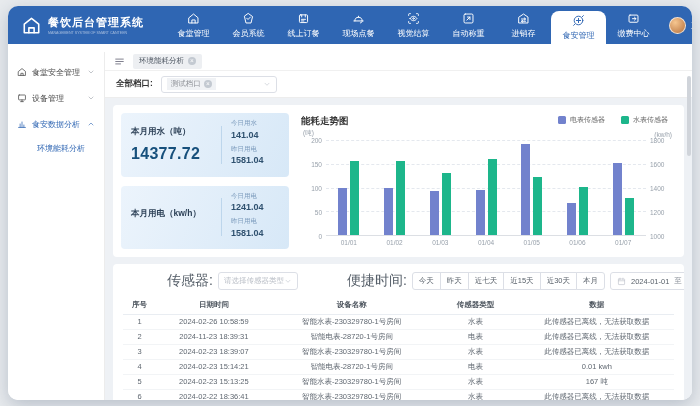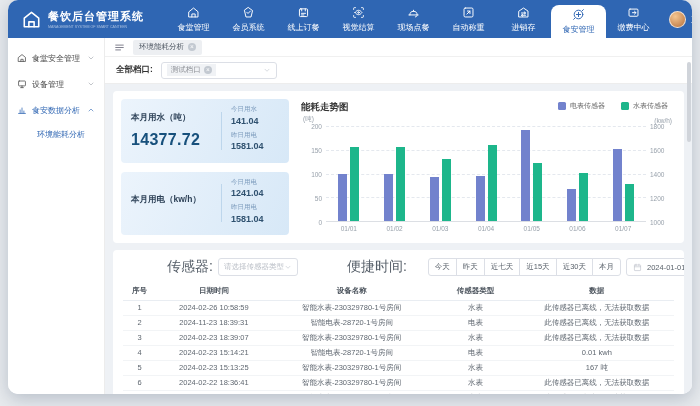--- a/index.html
+++ b/index.html
@@ -1,20 +1,20 @@
 <!DOCTYPE html>
 <html><head>
 <meta charset="utf-8">
 <style>
   * { margin:0; padding:0; box-sizing:border-box; }
   html,body { width:700px; height:406px; background:#e8ebee; font-family:"Liberation Sans","DejaVu Sans",sans-serif; overflow:hidden; }
   svg { display:block; }
   .icon svg { width:100%; height:100%; fill:none; stroke:currentColor; stroke-width:1.2; stroke-linecap:round; stroke-linejoin:round; }
 
-  .window { position:absolute; left:8px; top:0; width:684px; height:394px; background:#ffffff; border-radius:10px; overflow:hidden; box-shadow:0 5px 18px rgba(40,60,90,.25); display:flex; flex-direction:column; }
+  .window { position:absolute; left:8px; top:6px; width:684px; height:394px; background:#ffffff; border-radius:10px; overflow:hidden; box-shadow:0 5px 18px rgba(40,60,90,.25); display:flex; flex-direction:column;gap:8px; }
 
   
   .topnav { height:38px; background:#2f66b3; display:flex; align-items:stretch; flex-shrink:0; }
   .logo { display:flex; align-items:center; gap:6px; padding:0 8px 0 13px; }
   .logo-icon { width:21px; height:21px; color:#fff; }
   .logo-t1 { font-size:11px; font-weight:bold; color:#fff; letter-spacing:1px; white-space:nowrap; }
   .logo-t2 { font-size:5px; color:rgba(255,255,255,.55); white-space:nowrap; transform:scale(.72); transform-origin:left center; }
   .nav-items { display:flex; flex:1; justify-content:space-evenly; }
   .nav-item { width:55px; display:flex; flex-direction:column; align-items:center; justify-content:center; gap:3px; color:#fff; cursor:pointer; }
   .nav-item .icon { width:13px; height:13px; }
@@ -86,21 +86,21 @@
 
   
   .card.table-card { flex:1; min-height:0; padding:8px 10px 0; display:flex; flex-direction:column; overflow:hidden; border-radius:4px 4px 0 0; }
   .filter-row { display:flex; align-items:center; gap:5px; flex-shrink:0; }
   .f-label { font-size:14px; color:#555e68; white-space:nowrap;margin-left:44px; }
   .sensor-select { width:100px; height:18px; border:1px solid #dcdfe6; border-radius:3px; display:flex; align-items:center; padding:0 5px; cursor:pointer; }
   .sensor-ph { font-size:7.5px; color:#b9bec6; white-space:nowrap; }
   .sensor-select .chev { margin-left:auto; width:8px; height:8px; color:#c0c4cc; }
   .quick-group { display:flex; }
   .quick-btn { height:18px; padding:0 6px; display:flex; align-items:center; font-size:7.5px; color:#5a626b; background:#fff; border:1px solid #dcdfe6; margin-left:-1px; cursor:pointer; white-space:nowrap; }
-  .quick-btn:first-child { border-radius:3px 0 0 3px; margin-left:16px;text-align:right; }
+  .quick-btn:first-child { border-radius:3px 0 0 3px; margin-left:0;text-align:right; }
   .quick-btn:last-child { border-radius:0 3px 3px 0; }
   .date-box { height:18px; border:1px solid #dcdfe6; border-radius:3px; display:flex; align-items:center; gap:5px; padding:0 6px; background:#fff; cursor:pointer; }
   .date-box .icon { width:9px; height:9px; color:#c0c4cc; }
   .date-txt { font-size:7.5px; color:#5a626b; white-space:nowrap; }
   .date-sep { font-size:7.5px; color:#8a9099; }
   .btn { height:18px; display:flex; align-items:center; justify-content:center; border-radius:3px; color:#fff; cursor:pointer; }
   .btn-search { background:#4284d8; padding:0 9px; font-size:10px; }
   .btn-refresh { background:#4284d8; width:20px; }
   .btn-refresh .icon { width:9px; height:9px; }
   .spacer { flex:1; }
@@ -156,37 +156,37 @@
             <svg viewBox="0 0 16 16">
               <rect x="3" y="3.5" width="10" height="9.5" rx="1.2"></rect>
               <path d="M5.8 3.5v2.6M10.2 3.5v2.6M5.5 9h5M5.5 11h3"></path>
             </svg>
           </span>
           <span class="nav-label">线上订餐</span>
         </div>
         <div class="nav-item">
           <span class="icon">
             <svg viewBox="0 0 16 16">
-              <path d="M2 4.2V3a1 1 0 0 1 1-1h1.2M11.8 2H13a1 1 0 0 1 1 1v1.2M14 11.8V13a1 1 0 0 1-1 1h-1.2M4.2 14H3a1 1 0 0 1-1-1v-1.2"></path>
-              <path d="M3.8 8C5 6.2 6.4 5.3 8 5.3S11 6.2 12.2 8C11 9.8 9.6 10.7 8 10.7S5 9.8 3.8 8z"></path>
-              <circle cx="8" cy="8" r="1"></circle>
-            </svg>
-          </span>
-          <span class="nav-label">视觉结算</span>
-        </div>
-        <div class="nav-item">
-          <span class="icon">
-            <svg viewBox="0 0 16 16">
               <path d="M3.5 11a4.5 4.5 0 0 1 9 0"></path>
               <path d="M2.3 11h11.4"></path>
               <path d="M8 6.5V5.2"></path>
               <path d="M10.3 13.4c1 0 1.8-.5 2-1.4"></path>
             </svg>
           </span>
           <span class="nav-label">现场点餐</span>
+        </div>
+        <div class="nav-item">
+          <span class="icon">
+            <svg viewBox="0 0 16 16">
+              <path d="M2 4.2V3a1 1 0 0 1 1-1h1.2M11.8 2H13a1 1 0 0 1 1 1v1.2M14 11.8V13a1 1 0 0 1-1 1h-1.2M4.2 14H3a1 1 0 0 1-1-1v-1.2"></path>
+              <path d="M3.8 8C5 6.2 6.4 5.3 8 5.3S11 6.2 12.2 8C11 9.8 9.6 10.7 8 10.7S5 9.8 3.8 8z"></path>
+              <circle cx="8" cy="8" r="1"></circle>
+            </svg>
+          </span>
+          <span class="nav-label">视觉结算</span>
         </div>
         <div class="nav-item">
           <span class="icon">
             <svg viewBox="0 0 16 16">
               <rect x="2.5" y="2.5" width="11" height="11" rx="1.5"></rect>
               <path d="M9.8 6.2 6 10M9.8 9.3V6.2H6.7"></path>
             </svg>
           </span>
           <span class="nav-label">自动称重</span>
         </div>

